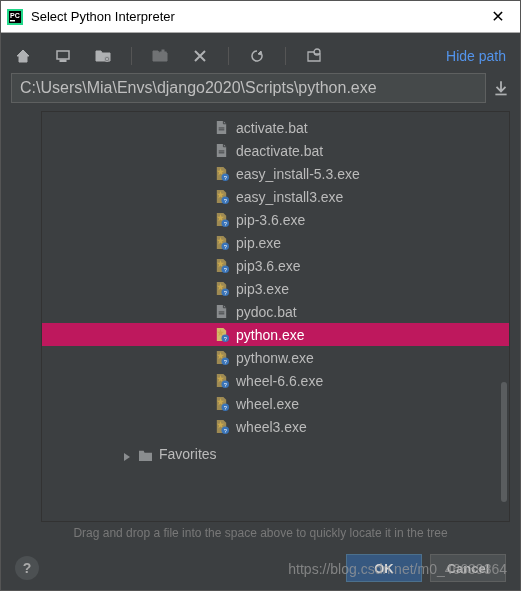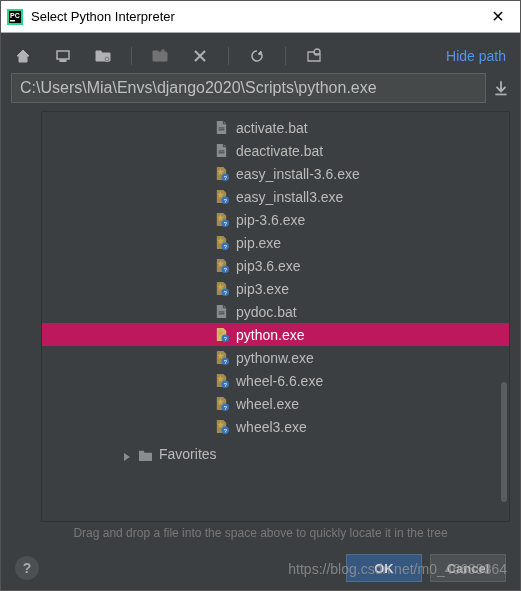--- a/index.html
+++ b/index.html
@@ -288,21 +288,21 @@
         </div>
         <div class="file-row">
           <span>
             <svg class="exe-icon" width="15" height="15" viewBox="0 0 16 16">
               <path d="M3 1h7l3 3v11H3z" fill="#9e8a53"></path>
               <polygon points="7,2 8,5 11,5 8.5,7 9.5,10 7,8 4.5,10 5.5,7 3,5 6,5" fill="#caa94e"></polygon>
               <circle cx="12" cy="12" r="4" fill="#3a74b8"></circle>
               <text x="12" y="15" font-size="6" text-anchor="middle" fill="#fff" font-family="Arial">?</text>
             </svg>
           </span>
-          <span class="fname">easy_install-3.6.exe</span>
+          <span class="fname">easy_install-5.3.exe</span>
         </div>
         <div class="file-row">
           <span>
             <svg class="exe-icon" width="15" height="15" viewBox="0 0 16 16">
               <path d="M3 1h7l3 3v11H3z" fill="#9e8a53"></path>
               <polygon points="7,2 8,5 11,5 8.5,7 9.5,10 7,8 4.5,10 5.5,7 3,5 6,5" fill="#caa94e"></polygon>
               <circle cx="12" cy="12" r="4" fill="#3a74b8"></circle>
               <text x="12" y="15" font-size="6" text-anchor="middle" fill="#fff" font-family="Arial">?</text>
             </svg>
           </span>

